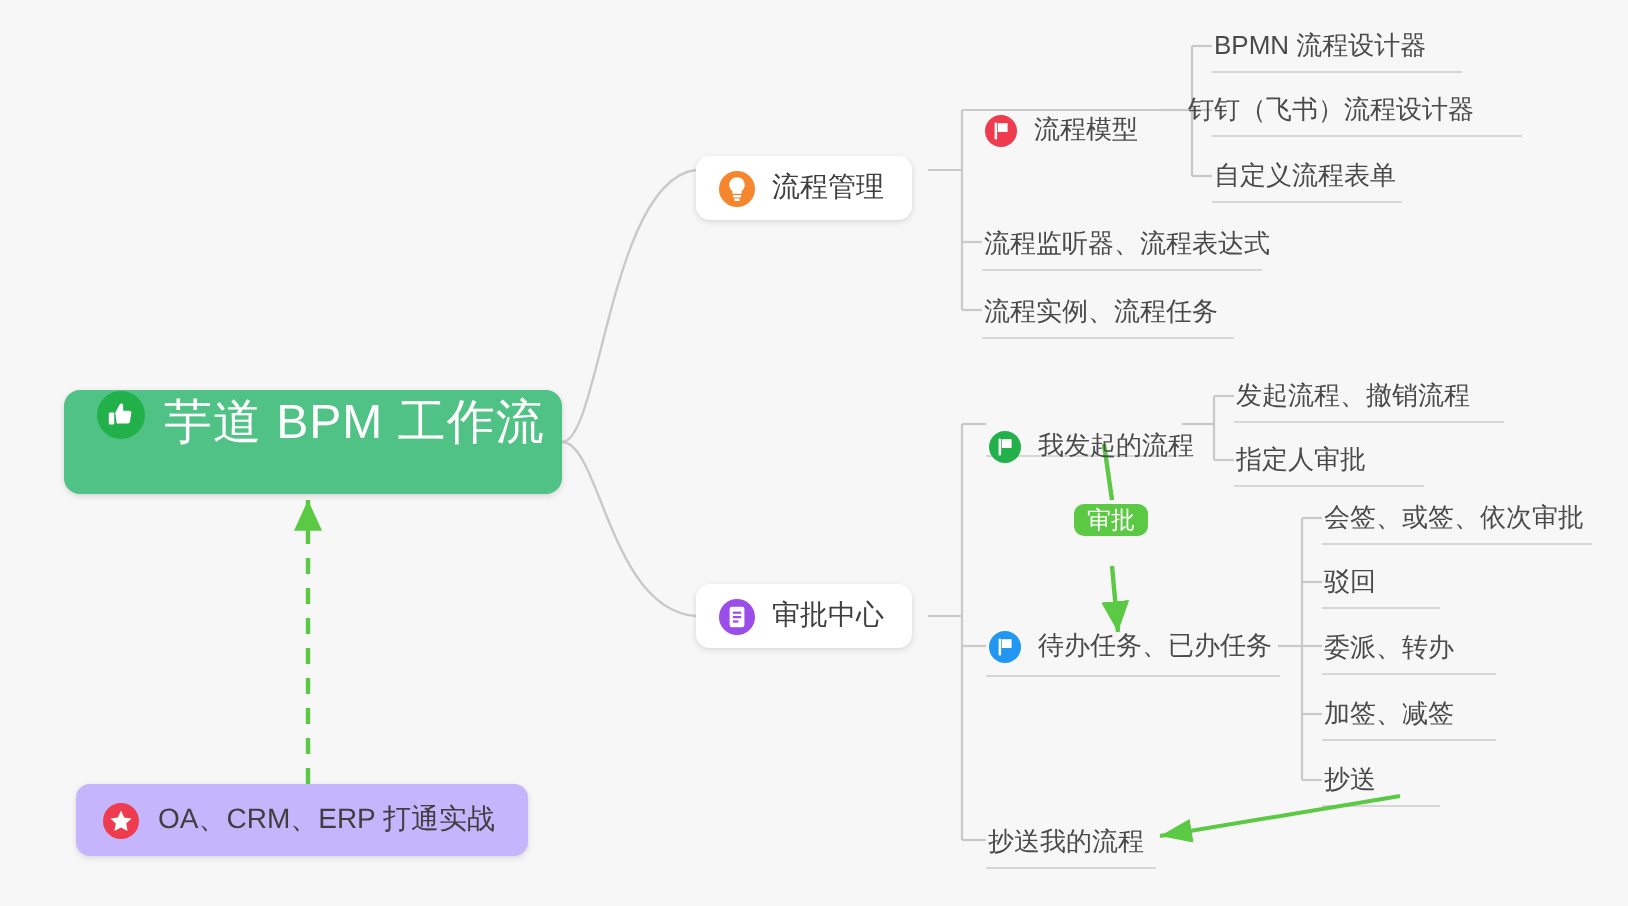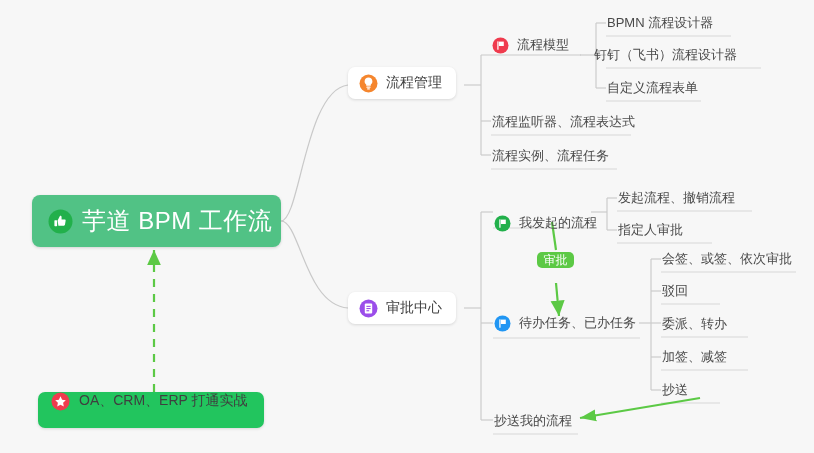--- a/index.html
+++ b/index.html
@@ -32,21 +32,20 @@
   .root-node {
     position: absolute;
     left: 32px;
     top: 195px;
     width: 249px;
     height: 52px;
     background: #51c285;
     border-radius: 8px;
     box-shadow: 0 1px 3px rgba(0,0,0,0.14);
     display: flex;
-    align-items: center;
     padding-left: 16px;
     box-sizing: border-box;
   }
   .root-label {
     color: #ffffff;
     font-size: 24px;
     letter-spacing: 0.5px;
     margin-left: 9px;
     white-space: nowrap;
   }
@@ -94,25 +93,25 @@
     display: flex;
     align-items: center;
   }
 
   
   .callout-node {
     position: absolute;
     left: 38px;
     top: 392px;
     height: 36px;
-    background: #22c55e;
+    background: #c4b5fd;
     border-radius: 7px;
     box-shadow: 0 1px 3px rgba(0,0,0,0.13);
     display: flex;
-    align-items: flex-start;
+    align-items: center;
     padding: 0 16px 0 13px;
     box-sizing: border-box;
     white-space: nowrap;
   }
   .callout-label {
     font-size: 14px;
     color: #3f3f3f;
     margin-left: 9px;
   }
 
@@ -224,21 +223,21 @@
     <span class="icon icon-root">
       <svg width="25" height="25" viewBox="0 0 25 25">
         <circle cx="12.5" cy="12.5" r="12" fill="#22b04b"></circle>
         <path d="M9.6 11.4 L11.9 7.1 c0.15-0.3 0.6-0.45 0.95-0.3 0.45 0.2 0.72 0.6 0.72 1.05 v2.55 h3.1 c0.62 0 1.1 0.55 1 1.16 l-0.72 4.3 c-0.08 0.5-0.5 0.85-1 0.85 h-5.55 z" fill="#ffffff"></path>
         <rect x="6.4" y="11.2" width="2.7" height="6.0" rx="0.6" fill="#ffffff"></rect>
       </svg>
     </span>
     <span class="root-label">芋道 BPM 工作流</span>
   </div>
 
-  <div class="branch-node" style="left:348px; top:67px;">
+  <div class="branch-node" style="left:348px; top:78px;">
     <span class="icon icon-md">
       <svg width="19" height="19" viewBox="0 0 19 19">
         <circle cx="9.5" cy="9.5" r="9" fill="#f5862e"></circle>
         <path d="M9.5 3.6 c-2.2 0-3.9 1.7-3.9 3.8 0 1.4 0.75 2.45 1.6 3.2 v1.25 h4.6 v-1.25 c0.85-0.75 1.6-1.8 1.6-3.2 0-2.1-1.7-3.8-3.9-3.8 z" fill="#ffffff"></path>
         <rect x="7.4" y="12.5" width="4.2" height="1.25" rx="0.55" fill="#ffffff"></rect>
         <rect x="8.1" y="14.3" width="2.8" height="1.2" rx="0.55" fill="#ffffff"></rect>
       </svg>
     </span>
     <span class="branch-label">流程管理</span>
   </div>
@@ -249,21 +248,21 @@
         <circle cx="9.5" cy="9.5" r="9" fill="#9b4dea"></circle>
         <rect x="5.8" y="4.4" width="7.4" height="10.2" rx="1.1" fill="#ffffff"></rect>
         <rect x="7.4" y="6.8" width="4.2" height="1.1" fill="#9b4dea"></rect>
         <rect x="7.4" y="9.0" width="4.2" height="1.1" fill="#9b4dea"></rect>
         <rect x="7.4" y="11.2" width="2.8" height="1.1" fill="#9b4dea"></rect>
       </svg>
     </span>
     <span class="branch-label">审批中心</span>
   </div>
 
-  <div class="sub-node" style="left:492px; top:32px;align-items:center;">
+  <div class="sub-node" style="left:492px; top:52px;align-items:center;">
     <span class="icon icon-sm">
       <svg width="17" height="17" viewBox="0 0 17 17">
         <circle cx="8.5" cy="8.5" r="8" fill="#ef3b4e"></circle>
         <rect x="5.3" y="4.2" width="1.25" height="8.6" rx="0.55" fill="#ffffff"></rect>
         <path d="M6.9 4.6 h4.9 v4.4 h-4.9 z" fill="#ffffff"></path>
       </svg>
     </span>
     <span class="sub-label">流程模型</span>
   </div>
 

